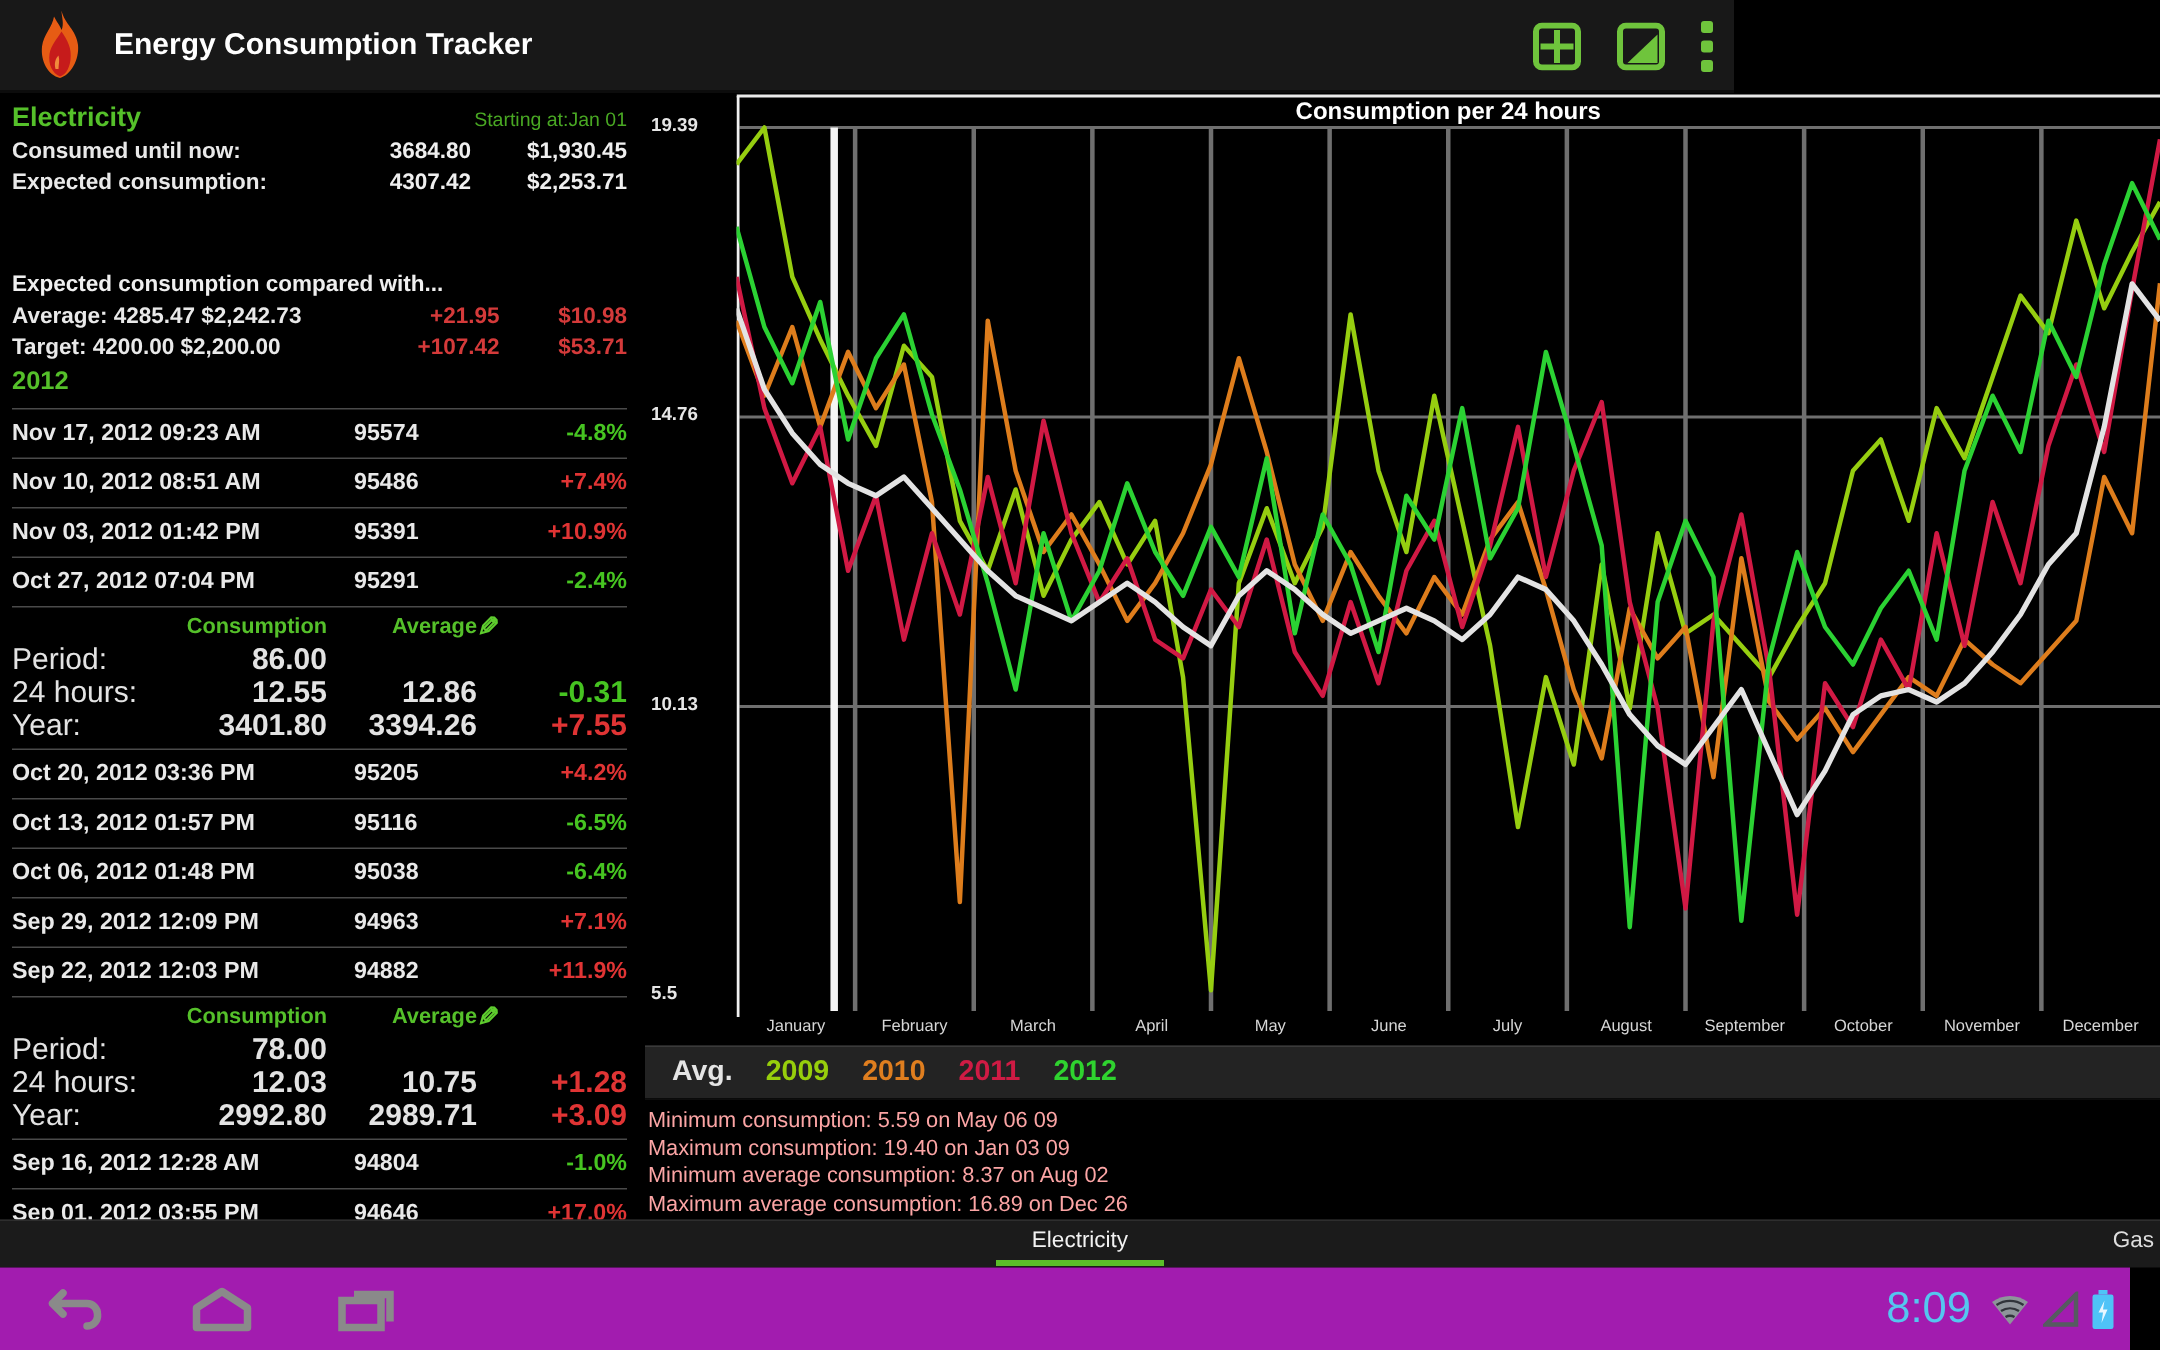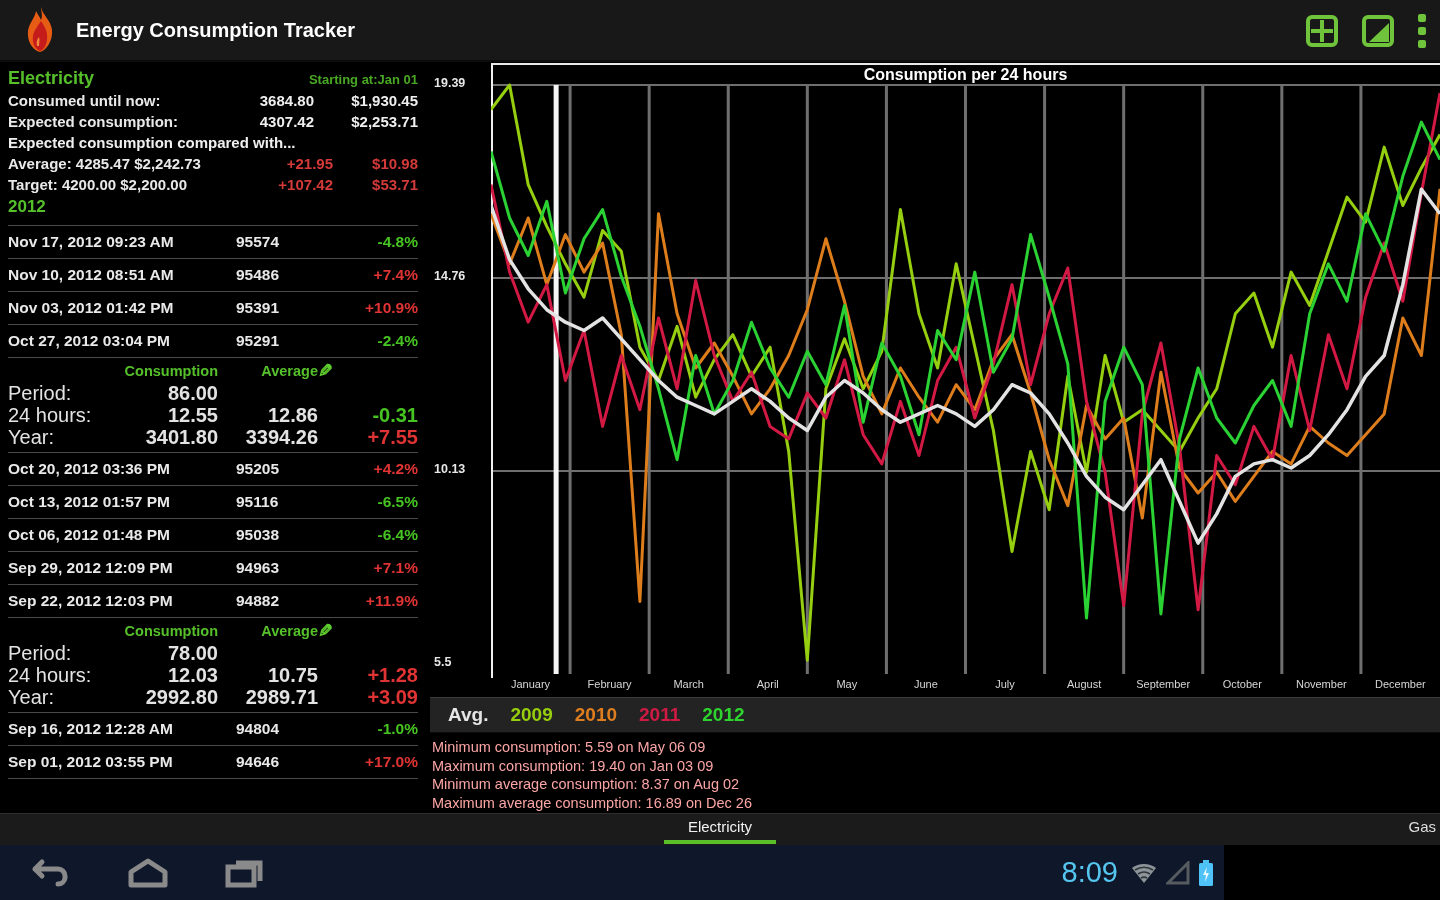--- a/index.html
+++ b/index.html
@@ -1,37 +1,37 @@
 <!DOCTYPE html>
 <html><head>
 <meta charset="utf-8">
 <style>
   html,body{margin:0;padding:0;background:#000;}
   .screen{position:relative;width:1440px;height:900px;background:#000;overflow:hidden;
           font-family:"Liberation Sans",sans-serif;color:#e9e9e9;}
   
-  .action-bar{position:absolute;left:0;top:0;width:1440px;height:62px;background:#181818;
+  .action-bar{position:absolute;left:0;top:0;width:1156px;height:62px;background:#181818;
               display:flex;align-items:center;border-bottom:2px solid #0c0c0c;box-sizing:border-box;}
   .flame{margin-left:22px;}
   .app-title{margin-left:16px;font-size:20px;font-weight:bold;color:#fff;}
   .ab-right{position:absolute;right:8px;top:0;height:62px;display:flex;align-items:center;gap:24px;}
   .ab-icon{width:32px;height:32px;}
   .dots{display:flex;flex-direction:column;gap:5px;margin-right:6px;}
   .dots i{width:8px;height:8px;border-radius:2px;background:#6fc43c;}
   
   .content{position:absolute;left:0;top:62px;width:1328px;height:783px;background:#000;}
   
   .left-panel{position:absolute;left:0;top:0;width:430px;height:783px;overflow:hidden;
               padding:6px 12px 0 8px;box-sizing:border-box;}
   .sum-head{display:flex;justify-content:space-between;align-items:baseline;height:24px;}
   .elec{font-size:18px;font-weight:bold;color:#55c02a;}
-  .starting{font-size:13px;font-weight:bold;color:#49a823;}
+  .starting{font-size:13px;font-weight:normal;color:#49a823;}
   .sum-row{display:grid;grid-template-columns:1fr 100px 104px;height:21px;font-size:15px;font-weight:bold;}
   .sum-row .v{text-align:right;color:#efefef;}
-  .cmp-head{height:21px;font-size:15px;font-weight:bold;color:#efefef;}
+  .cmp-head{height:21px;font-size:15px;font-weight:bold;color:#efefef;margin-top:47px;}
   .cmp-row{display:grid;grid-template-columns:1fr 95px 85px;height:21px;font-size:15px;font-weight:bold;}
   .cmp-row .d{text-align:right;color:#d43a3a;}
   .year{height:24px;font-size:17px;font-weight:bold;color:#55c02a;}
   #readings{border-top:1px solid #4a4a4a;margin-top:4px;}
   .reading-row{display:grid;grid-template-columns:228px 95px 1fr;align-items:center;height:32px;
                border-bottom:1px solid #4a4a4a;font-size:15.5px;font-weight:bold;color:#e9e9e9;}
   .reading-row .pct{text-align:right;}
   .red{color:#e03434;}  .green{color:#46c421;}
   .detail{border-bottom:1px solid #4a4a4a;padding:2px 0 4px 0;}
   .det-head{display:grid;grid-template-columns:95px 115px 100px 1fr;height:22px;align-items:center;
@@ -60,21 +60,21 @@
   .stats{position:absolute;left:432px;top:676px;width:1000px;}
   .stats div{font-size:14.5px;color:#fca5a5;line-height:18.5px;}
   
   .tab-bar{position:absolute;left:0;top:751px;width:1440px;height:32px;background:#1b1b1b;
            border-top:1px solid #2e2e2e;box-sizing:border-box;}
   .tab-active{position:absolute;left:664px;top:0;width:112px;height:32px;text-align:center;}
   .tab-active .lbl{font-size:15px;color:#f2f2f2;line-height:26px;}
   .tab-underline{position:absolute;left:0;bottom:2px;width:112px;height:4px;background:#5bbf2a;}
   .tab-gas{position:absolute;right:4px;top:0;height:32px;font-size:15px;color:#dedede;line-height:26px;}
   
-  .system-bar{position:absolute;left:0;top:845px;width:1224px;height:55px;background:#0f172a;}
+  .system-bar{position:absolute;left:0;top:845px;width:1420px;height:55px;background:#a21caf;}
   .nav{position:absolute;left:0;top:0;height:55px;display:flex;align-items:center;gap:55px;padding-left:28px;}
   .sb-right{position:absolute;right:10px;top:0;height:55px;display:flex;align-items:center;gap:8px;}
   .clock{font-size:29px;color:#55c6ef;font-weight:normal;margin-right:4px;}
 </style>
 </head>
 <body>
 
 <div class="screen">
 
   <div class="action-bar">
@@ -141,21 +141,21 @@
             <span>Nov 10, 2012 08:51 AM</span>
             <span>95486</span>
             <span class="pct red">+7.4%</span>
           </div>
           <div class="reading-row">
             <span>Nov 03, 2012 01:42 PM</span>
             <span>95391</span>
             <span class="pct red">+10.9%</span>
           </div>
           <div class="reading-row">
-            <span>Oct 27, 2012 03:04 PM</span>
+            <span>Oct 27, 2012 07:04 PM</span>
             <span>95291</span>
             <span class="pct green">-2.4%</span>
           </div>
           <div class="detail">
             <div class="det-head">
               <span></span>
               <span class="c1">Consumption</span>
               <span class="c2">Average</span>
               <span class="pen">✎</span>
             </div>

